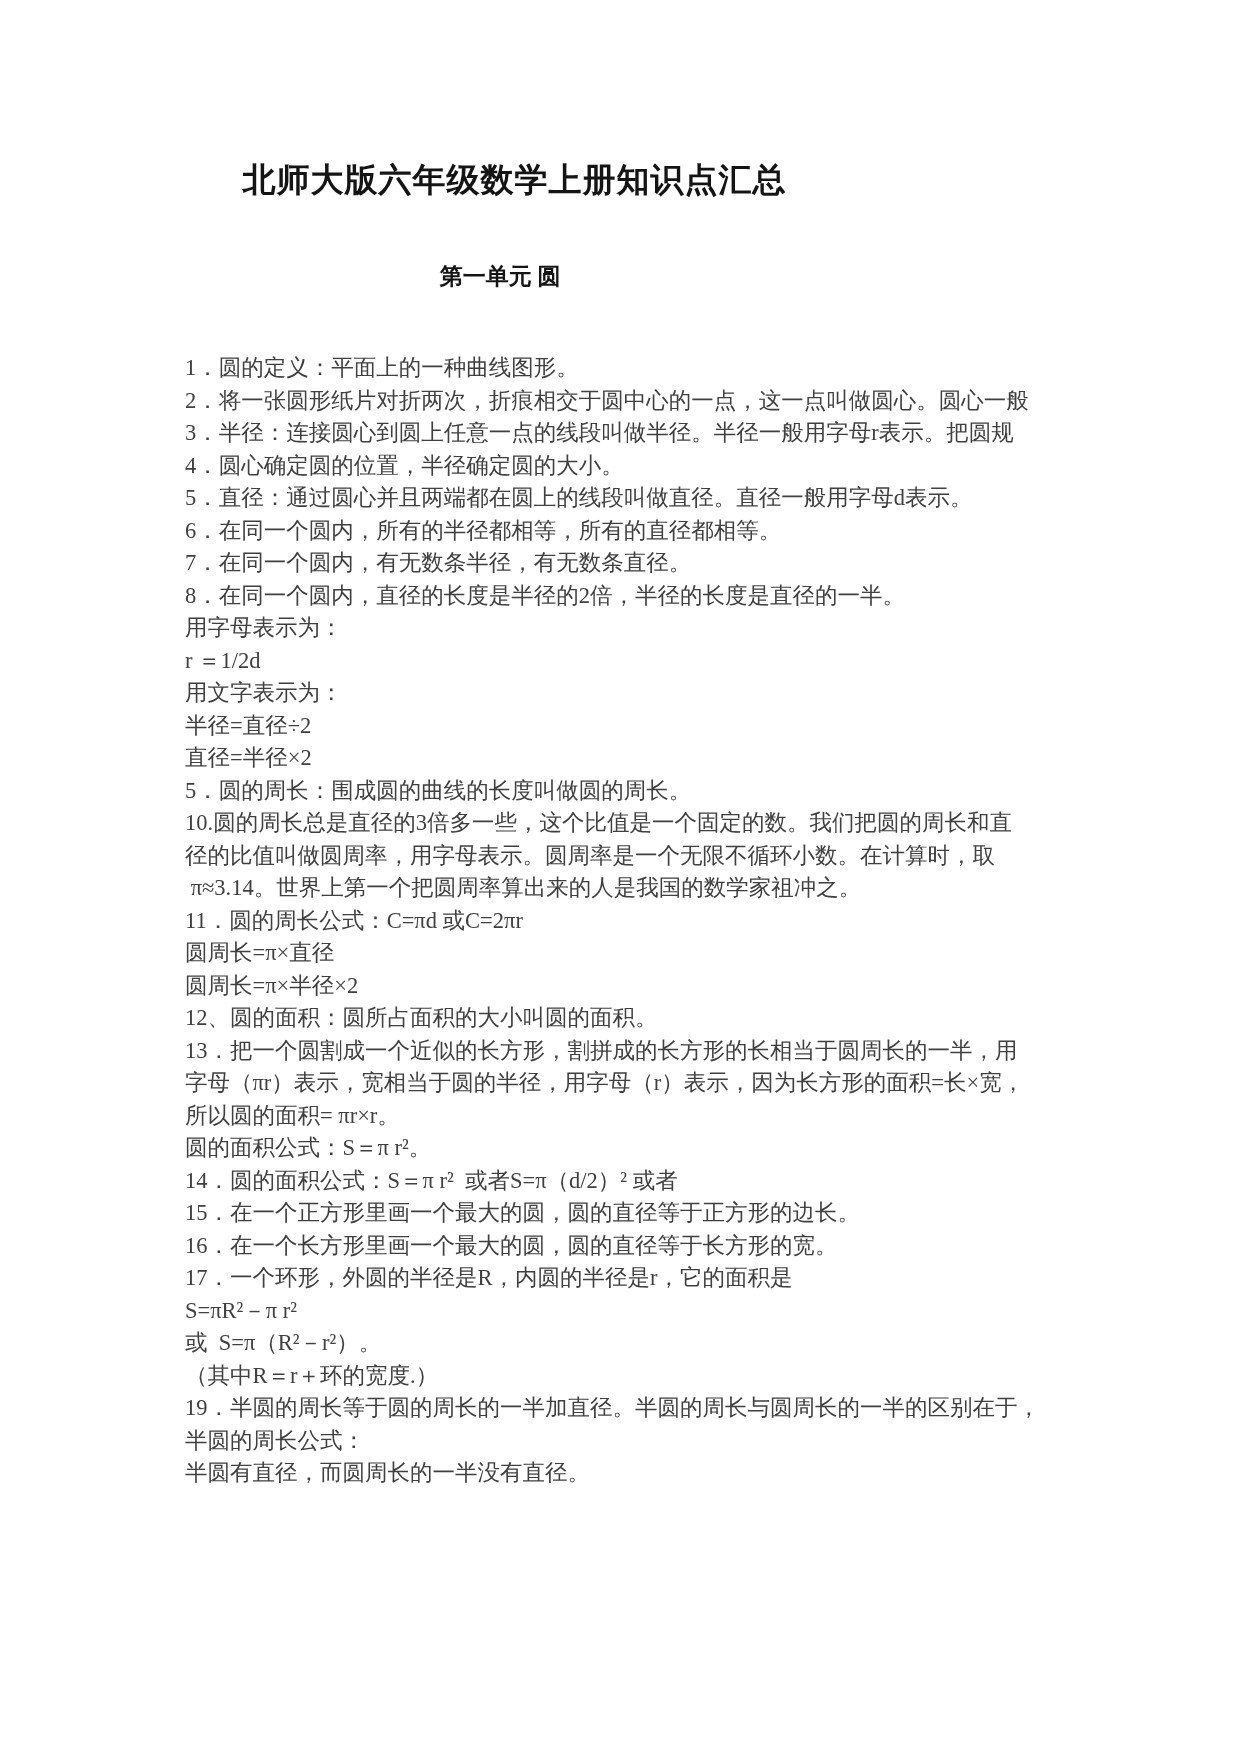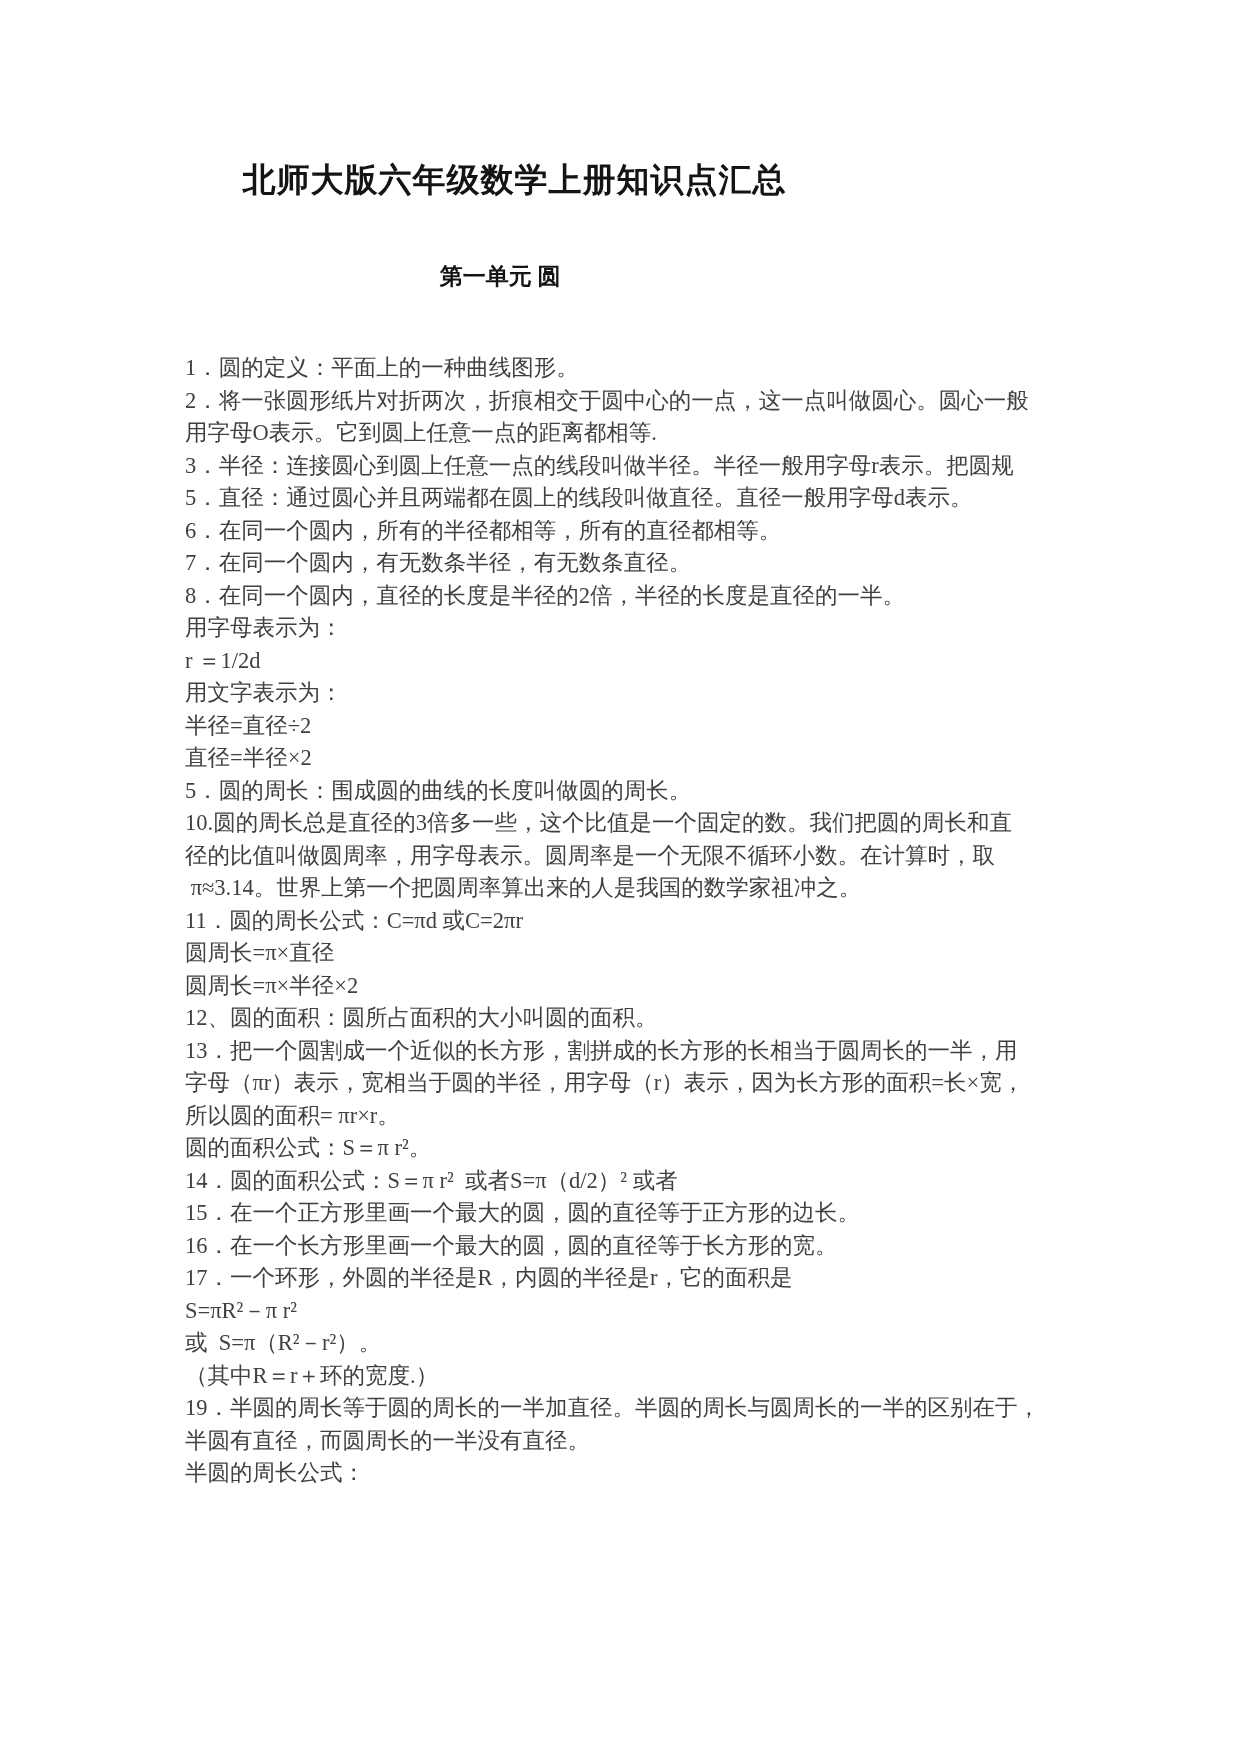--- a/index.html
+++ b/index.html
@@ -59,22 +59,22 @@
 </style>
 </head>
 <body>
 
 <div class="page">
   <div class="doc-title">北师大版六年级数学上册知识点汇总</div>
   <div class="section-heading">第一单元 圆</div>
   <div class="doc-body">
       <p class="line">1．圆的定义：平面上的一种曲线图形。</p>
       <p class="line">2．将一张圆形纸片对折两次，折痕相交于圆中心的一点，这一点叫做圆心。圆心一般</p>
-      <p class="line">用字母O表示。它到圆上任意一点的距离都相等.</p>
       <p class="line">3．半径：连接圆心到圆上任意一点的线段叫做半径。半径一般用字母r表示。把圆规</p>
+      <p class="line">4．圆心确定圆的位置，半径确定圆的大小。</p>
       <p class="line">5．直径：通过圆心并且两端都在圆上的线段叫做直径。直径一般用字母d表示。</p>
       <p class="line">6．在同一个圆内，所有的半径都相等，所有的直径都相等。</p>
       <p class="line">7．在同一个圆内，有无数条半径，有无数条直径。</p>
       <p class="line">8．在同一个圆内，直径的长度是半径的2倍，半径的长度是直径的一半。</p>
       <p class="line">用字母表示为：</p>
       <p class="line">r ＝1/2d</p>
       <p class="line">用文字表示为：</p>
       <p class="line">半径=直径÷2</p>
       <p class="line">直径=半径×2</p>
       <p class="line">5．圆的周长：围成圆的曲线的长度叫做圆的周长。</p>
@@ -90,16 +90,16 @@
       <p class="line">所以圆的面积= πr×r。</p>
       <p class="line">圆的面积公式：S＝π r²。</p>
       <p class="line">14．圆的面积公式：S＝π r²  或者S=π（d/2）² 或者</p>
       <p class="line">15．在一个正方形里画一个最大的圆，圆的直径等于正方形的边长。</p>
       <p class="line">16．在一个长方形里画一个最大的圆，圆的直径等于长方形的宽。</p>
       <p class="line">17．一个环形，外圆的半径是R，内圆的半径是r，它的面积是</p>
       <p class="line">S=πR²－π r²</p>
       <p class="line">或  S=π（R²－r²）。</p>
       <p class="line">（其中R＝r＋环的宽度.）</p>
       <p class="line">19．半圆的周长等于圆的周长的一半加直径。半圆的周长与圆周长的一半的区别在于，</p>
+      <p class="line">半圆的周长公式：</p>
       <p class="line">半圆有直径，而圆周长的一半没有直径。</p>
-      <p class="line">半圆的周长公式：</p>
     </div>
 </div>
 
 </body></html>

